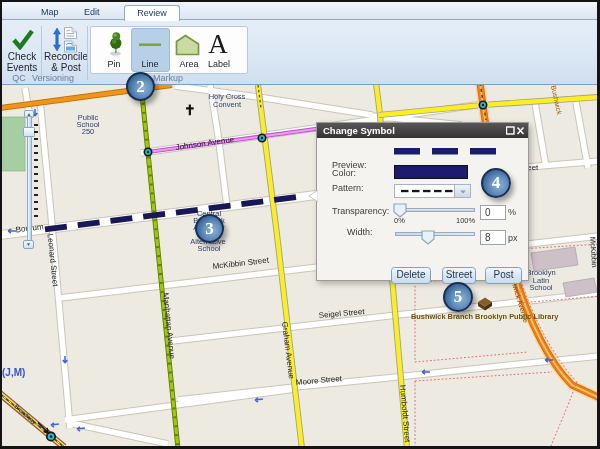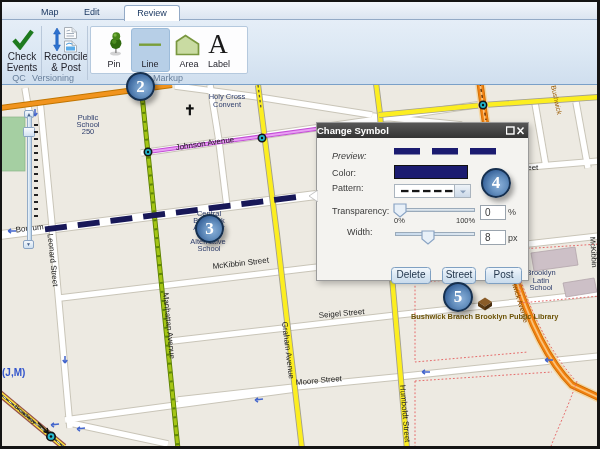--- a/index.html
+++ b/index.html
@@ -10,21 +10,21 @@
 #tabstrip{position:absolute;left:0;top:0;width:595px;height:17px;background:linear-gradient(#f2f6fb,#dbe5f1);border-bottom:1px solid #93aac6;}
 .tab{position:absolute;top:5px;font-size:9px;color:#1d3a63;}
 #tab-review{position:absolute;left:122px;top:3px;width:54px;height:15px;background:#fff;border:1px solid #93aac6;border-bottom:none;border-radius:3px 3px 0 0;text-align:center;font-size:9px;color:#1d3a63;line-height:14px;}
 .grouplabel{position:absolute;top:71px;font-size:9px;color:#69809c;width:60px;text-align:center;}
 .sep{position:absolute;top:24px;height:54px;width:1px;background:#b9c8da;}
 .btnlabel{position:absolute;font-size:10px;color:#25252e;text-align:center;line-height:10.5px;}
 #markup-panel{position:absolute;left:88px;top:24px;width:156px;height:46px;background:#fdfdfe;border:1px solid #b5c9de;border-radius:2px;}
 #line-btn{position:absolute;left:40px;top:1px;width:37px;height:42px;background:#b7cfe7;border:1px solid #9dbcda;border-radius:3px;}
 .mk-label{position:absolute;top:32px;width:40px;text-align:center;font-size:9px;color:#25252e;}
 #dialog{position:absolute;left:316px;top:122px;width:211px;height:157px;background:#f4f3f0;border:1px solid #9a9a9a;box-shadow:2px 3px 6px rgba(0,0,0,0.25);font-size:9.5px;color:#3b3b3b;}
-#dlg-title{position:absolute;left:0;top:0;right:0;height:15px;background:linear-gradient(#575757,#343434);color:#fff;font-size:9.5px;font-weight:bold;line-height:15px;}
+#dlg-title{position:absolute;left:0;top:0;right:0;height:15px;background:linear-gradient(#575757,#343434);color:#fff;font-size:9.5px;font-weight:bold;line-height:15px;padding-left:6px;}
 .dlg-row-label{position:absolute;left:15px;font-size:9px;color:#3b3b3b;}
 .dlg-btn{position:absolute;top:133px;height:15px;background:linear-gradient(#f2f7fc,#dae7f3 50%,#c9dbec);border:1px solid #7fa0c2;border-radius:3.5px;font-size:10px;color:#25384e;text-align:center;line-height:14.5px;margin-top:11px;}
 .balloon{position:absolute;border-radius:50%;background:radial-gradient(circle at 60% 58%,#8cb1da 0%,#6590bf 38%,#3a659c 72%,#274e80 95%);border:2px solid #16304f;box-shadow:3px 4px 5px rgba(0,0,0,0.35);color:#fff;font-family:"Liberation Serif",serif;font-weight:bold;text-align:center;}
 #slider{position:absolute;}
 .tick{position:absolute;width:4px;height:1.7px;background:#222;left:33.5px;}
 .slbtn{position:absolute;background:linear-gradient(#f4f8fc,#cfe0f0);border:1px solid #8aa4c4;border-radius:2px;font-size:5px;color:#44608a;text-align:center;}
 </style>
 </head>
 <body>
 <div id="frame">
@@ -267,21 +267,21 @@
 
   <div id="dialog">
     <div id="dlg-title">Change Symbol
       <svg style="position:absolute;right:13px;top:3px;" width="9" height="9">
           <rect x="0.5" y="1" width="7.5" height="7" fill="none" stroke="#fff" stroke-width="1.4"></rect>
         </svg>
       <svg style="position:absolute;right:3px;top:3px;" width="9" height="9">
           <path d="M1.5,1.5 L7.5,8 M7.5,1.5 L1.5,8" stroke="#fff" stroke-width="1.5"></path>
         </svg>
     </div>
-    <div class="dlg-row-label" style="top:28px;font-style:italic;">Preview:</div>
+    <div class="dlg-row-label" style="top:37px;">Preview:</div>
     <svg style="position:absolute;left:77px;top:24.5px;" width="104" height="7">
         <rect x="0" width="26" height="6.5" fill="#1b1b70"></rect>
         <rect x="38" width="26" height="6.5" fill="#1b1b70"></rect>
         <rect x="76" width="26" height="6.5" fill="#1b1b70"></rect>
       </svg>
     <div class="dlg-row-label" style="top:45px;">Color:</div>
     <div style="position:absolute;left:77px;top:42px;width:72px;height:12px;background:#1b1b70;border:1px solid #111;"></div>
     <div class="dlg-row-label" style="top:60px;">Pattern:</div>
     <div style="position:absolute;left:77px;top:61px;width:75px;height:12px;background:#fff;border:1px solid #aab4be;">
       <svg width="58" height="12">

